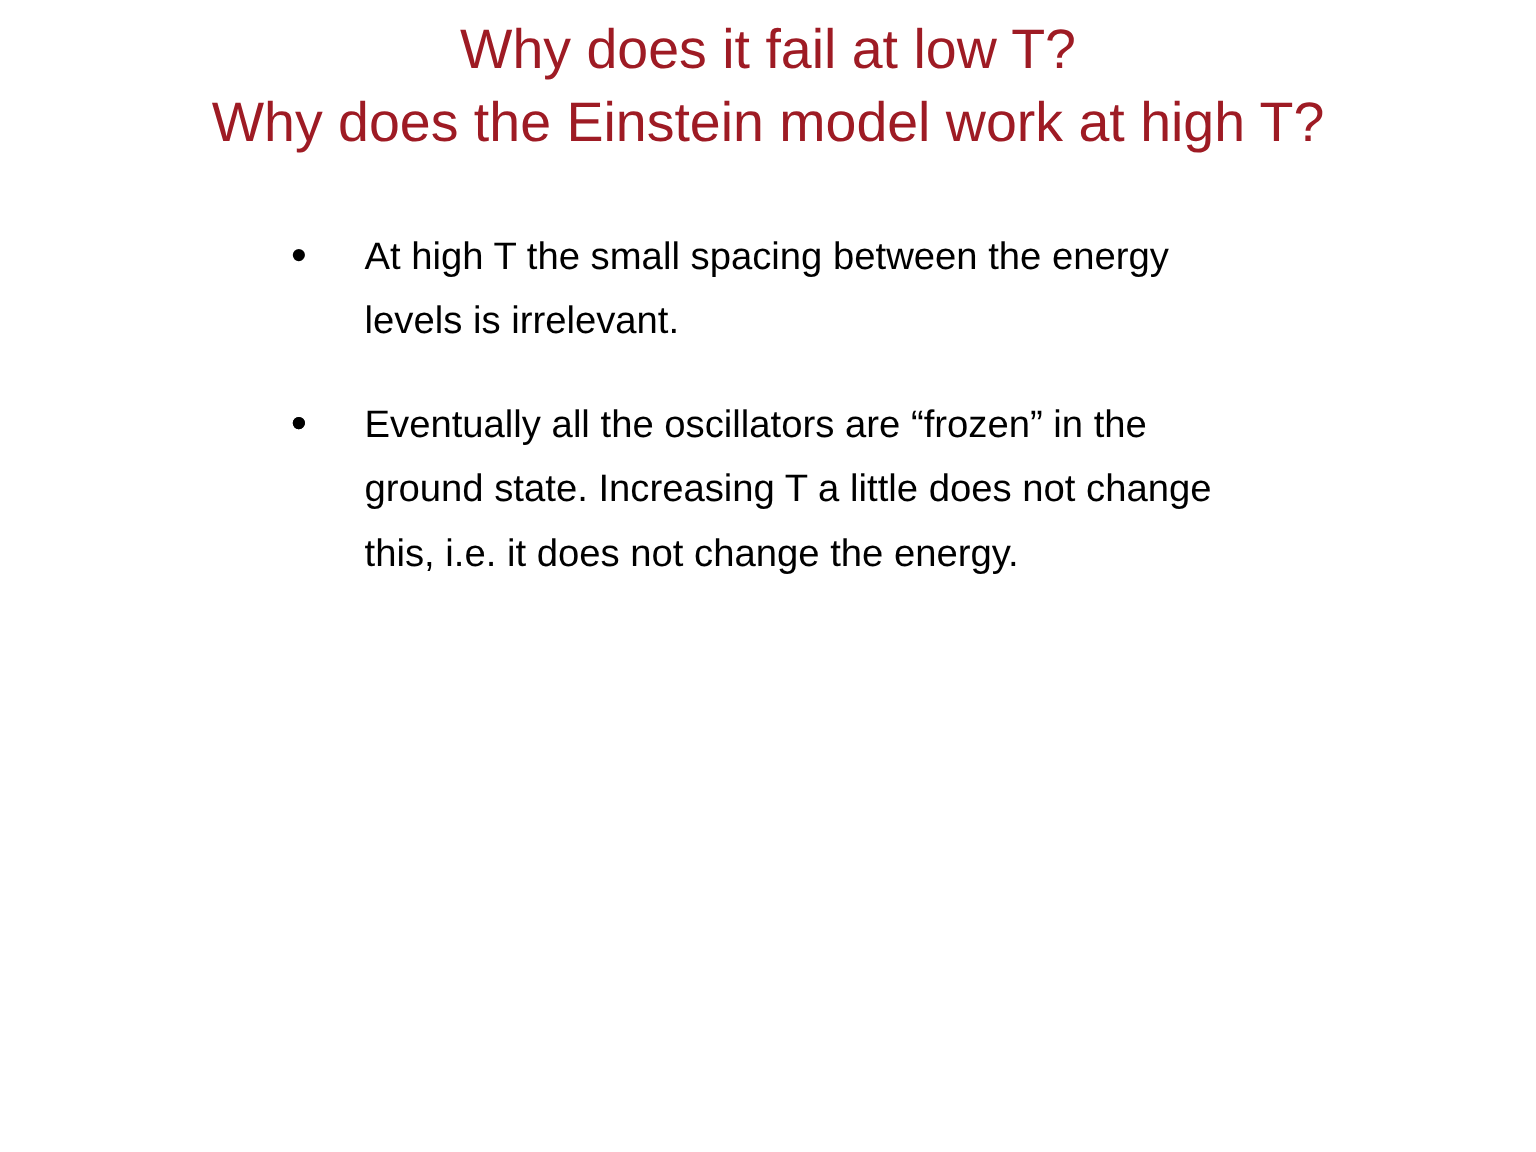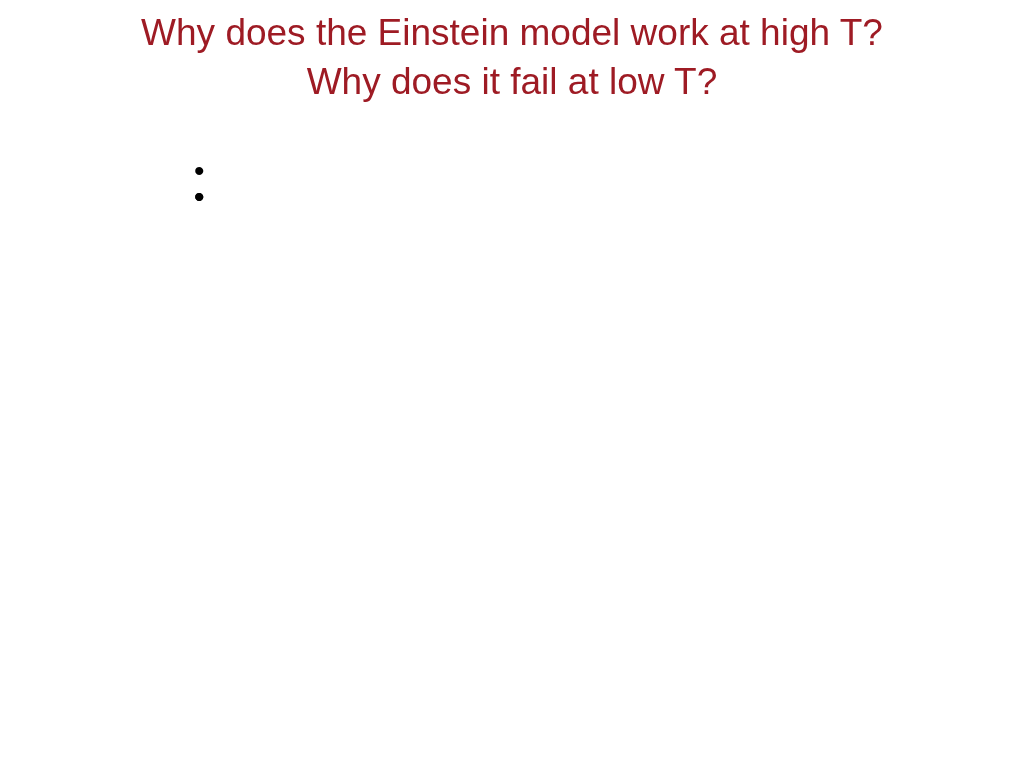--- a/index.html
+++ b/index.html
@@ -74,32 +74,38 @@
     line-height: 0;
   }
   .item-spacer-2 { margin-bottom: 14px; }
 </style>
 </head>
 <body>
 
 <div class="slide">
 
   <div class="slide-title">
+    <span class="title-line">Why does it fail at low T?</span>
     <span class="title-line">Why does the Einstein model work at high T?</span>
-    <span class="title-line">Why does it fail at low T?</span>
   </div>
 
   <div class="body-block">
 
     <div class="bullet-item b1">
       <span class="bullet-dot">•</span>
+      <div class="bullet-text">
+        <span>At high T the small spacing between the energy levels is irrelevant.</span>
+      </div>
     </div>
 
     <div class="bullet-item b2 item-spacer-2">
       <span class="bullet-dot">•</span>
     </div>
 
     <div class="bullet-item b3">
       <span class="bullet-dot">•</span>
+      <div class="bullet-text">
+        <span>Eventually all the oscillators are “frozen” in the ground state. Increasing T a little does not change this, i.e. it does not change the energy.</span>
+      </div>
     </div>
 
   </div>
 </div>
 
 </body></html>

